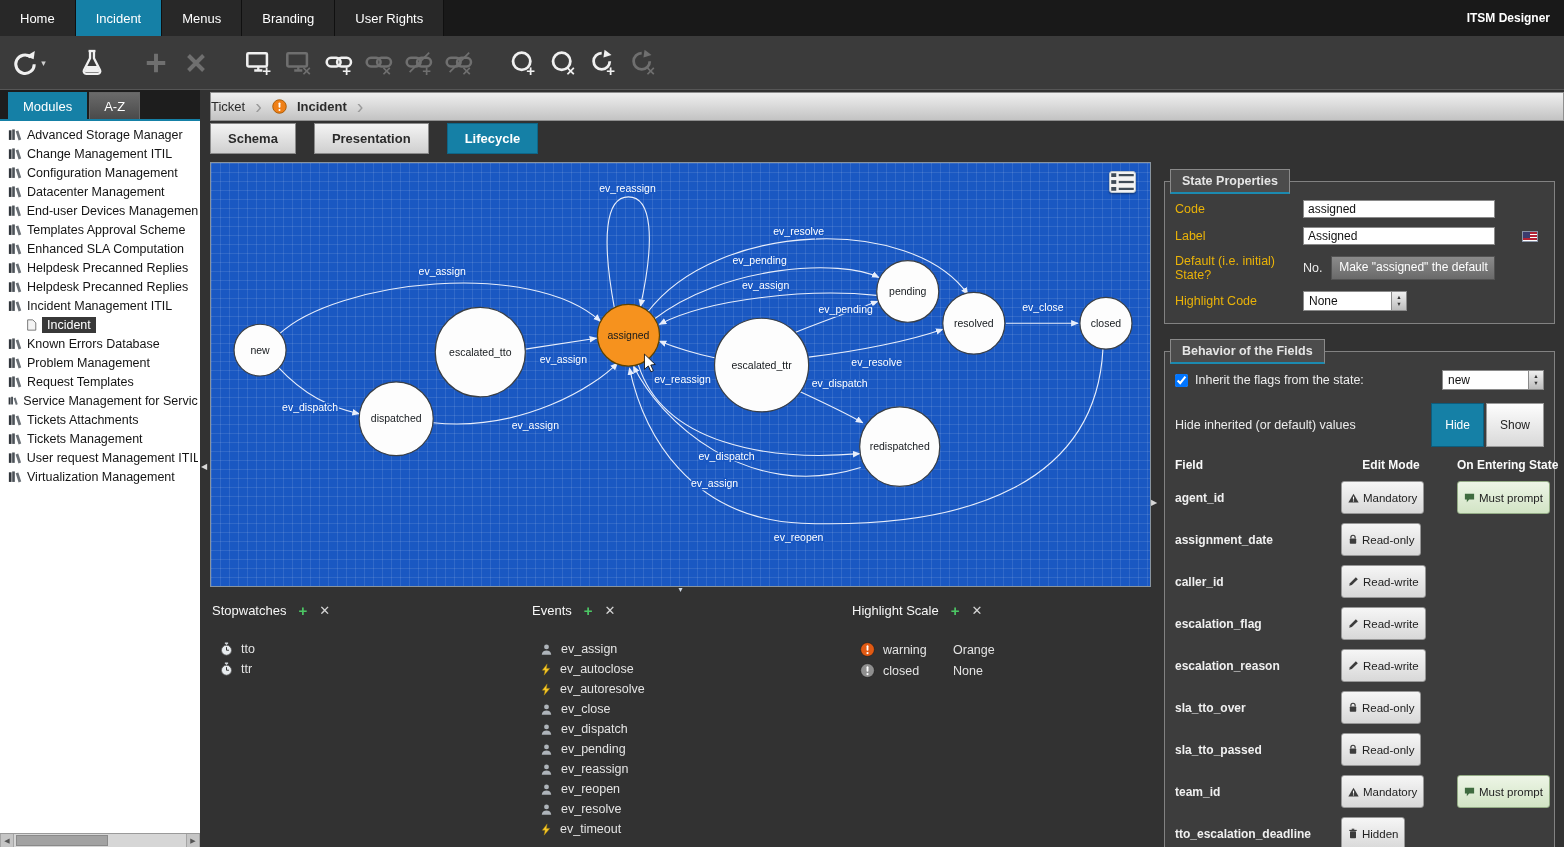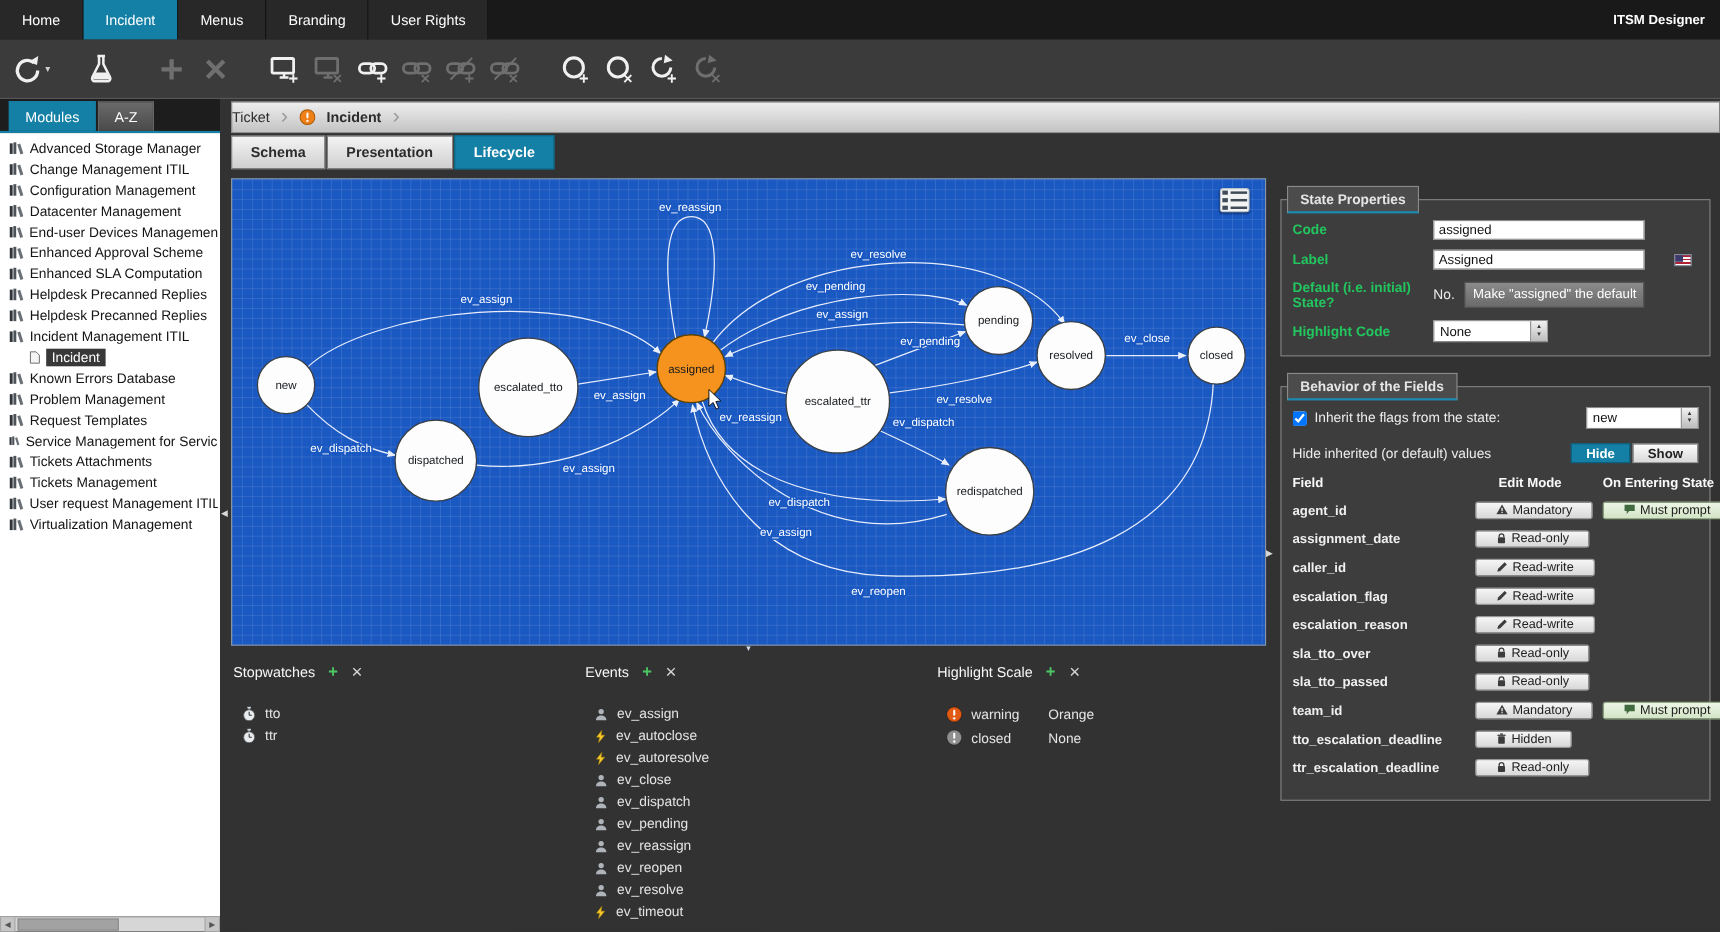--- a/index.html
+++ b/index.html
@@ -38,21 +38,21 @@
   .sb-track { flex:1; position:relative; }
   .sb-thumb { position:absolute; left:2px; top:1px; bottom:1px; width:92px; background:#a2a2a2; border:1px solid #8a8a8a; cursor:pointer; }
 
   
   .content { flex:1; display:flex; flex-direction:column; background:#323232; padding:2px 0 0 10px; min-width:0; }
   .crumbbar { height:29px; background:linear-gradient(#efefef,#c3c3c3); border:1px solid #8f8f8f; display:flex; align-items:center; gap:10px; flex:0 0 auto; }
   .crumb { font-size:13px; color:#2b2b2b; cursor:pointer; }
   .crumb.bold { font-weight:bold; }
   .crumb-sep { font-size:20px; color:#999; line-height:1; margin-top:-2px; }
   .crumb-ic { display:flex; }
-  .view-tabs { margin-top:2px; height:31px; display:flex; gap:1px; align-items:stretch; flex:0 0 auto; }
+  .view-tabs { margin-top:2px; height:31px; display:flex; gap:18px; align-items:stretch; flex:0 0 auto; }
   .view-tab { padding:6px 17px; background:linear-gradient(#f4f4f4,#cfcfcf); border:1px solid #8a8a8a; font-size:13px; font-weight:bold; color:#2b2b2b; cursor:pointer; display:flex; align-items:center; }
   .view-tab.active { background:#1580a6; color:#fff; border-color:#0e6688; }
 
   .content-body { display:flex; margin-top:8px; flex:1; min-height:0; }
   .canvas-col { width:941px; flex:0 0 auto; display:flex; flex-direction:column; }
   .canvas { height:425px; position:relative; border:1px solid #88949f; overflow:hidden; flex:0 0 auto;
     background-color:#1a58c2;
     background-image:linear-gradient(rgba(255,255,255,.10) 1px, transparent 1px),
                      linear-gradient(90deg, rgba(255,255,255,.10) 1px, transparent 1px);
     background-size:9px 9px; }
@@ -77,42 +77,42 @@
   .pclose { color:#d6d6d6; font-size:13px; line-height:1; cursor:pointer; }
   .bitem { display:flex; align-items:center; gap:8px; padding:3px 0 3px 8px; font-size:12.5px; cursor:pointer; }
   .hs-name { width:62px; }
 
   
   .right-col { flex:1; padding:6px 9px 0 13px; display:flex; flex-direction:column; min-width:0; }
   .box { position:relative; border:1px solid #828282; background:#3d3d3d; padding:18px 10px 12px; margin-top:13px; color:#ededed; }
   .box.behavior { margin-top:27px; flex:0 0 auto; }
   .box-tab { position:absolute; top:-13px; left:5px; background:#4c4c4c; border:1px solid #8a8a8a; border-bottom:2px solid #1b8ab0; padding:4px 11px; font-size:12.5px; font-weight:bold; color:#e5e5e5; }
   .prop-grid { display:grid; grid-template-columns:128px 1fr; row-gap:9px; align-items:center; font-size:12.5px; }
-  .plabel { font-weight:bold; color:#22c55e; }
+  .plabel { font-weight:normal; color:#eab308; }
   .txt { width:192px; height:18px; border:1px solid #8a8a8a; background:#fff; color:#111; font-size:12px; padding:1px 4px; font-family:"Liberation Sans","DejaVu Sans",sans-serif; }
   .flag-wrap { position:relative; display:inline-block; }
   .flag { position:absolute; right:6px; top:4px; width:16px; height:11px; background:repeating-linear-gradient(180deg,#b22234 0 1.6px,#fff 1.6px 3.2px); border:1px solid #8a94a8; }
   .flag::after { content:''; position:absolute; left:0; top:0; width:7px; height:6px; background:#3c3b6e; }
   .default-cell { display:flex; align-items:center; gap:9px; }
   .make-default { width:164px; background:linear-gradient(#8b8b8b,#6a6a6a); border:1px solid #525252; color:#fff; font-size:12px; padding:3px 6px; line-height:1.3; cursor:pointer; font-family:"Liberation Sans","DejaVu Sans",sans-serif; }
   .fake-select { width:104px; height:20px; background:#fff; border:1px solid #8a8a8a; color:#111; font-size:12px; display:flex; align-items:center; padding-left:5px; position:relative; cursor:pointer; }
   .spin { position:absolute; right:0; top:0; bottom:0; width:15px; background:linear-gradient(#f0f0f0,#bdbdbd); border-left:1px solid #8a8a8a; display:flex; flex-direction:column; align-items:center; justify-content:center; }
   .spin i { font-style:normal; font-size:5.5px; color:#333; line-height:1.3; }
   .inherit-row { display:flex; align-items:center; gap:7px; font-size:12.5px; margin-bottom:13px; }
   .inherit-row .fake-select { margin-left:auto; width:102px; }
   .hide-row { display:flex; align-items:center; font-size:12.5px; margin-bottom:11px; }
   .toggle-btns { margin-left:auto; display:flex; gap:2px; }
-  .hbtn { padding:1px 13px; font-size:12px; font-weight:bold; border:1px solid #999; background:linear-gradient(#fdfdfd,#d9d9d9); color:#222; cursor:pointer; font-family:"Liberation Sans","DejaVu Sans",sans-serif; }
+  .hbtn { padding:14px 13px; font-size:12px; font-weight:normal; border:1px solid #999; background:linear-gradient(#fdfdfd,#d9d9d9); color:#222; cursor:pointer; font-family:"Liberation Sans","DejaVu Sans",sans-serif; }
   .hbtn.active { background:#1580a6; color:#fff; border-color:#0d5d7d; }
   .fhead, .frow { display:grid; grid-template-columns:150px 100px 112px 1fr; align-items:center; column-gap:16px; }
   .fhead { font-weight:bold; font-size:12px; color:#fafafa; margin-bottom:9px; }
   .fhead span:nth-child(2) { text-align:center; }
   .frow { margin-bottom:9px; font-size:12px; }
   .fname { color:#f0f0f0; font-weight:bold; overflow:hidden; white-space:nowrap; }
-  .badge { display:inline-flex; gap:4px; background:linear-gradient(#f6f6f6,#d8d8d8); border:1px solid #979797; border-radius:3px; padding:1px 18px; height:16px; color:#222; font-size:11.5px; cursor:pointer; white-space:nowrap; }
+  .badge { display:inline-flex; align-items:center; gap:4px; background:linear-gradient(#f6f6f6,#d8d8d8); border:1px solid #979797; border-radius:3px; padding:1px 6px; height:33px; color:#222; font-size:11.5px; cursor:pointer; white-space:nowrap; }
   .badge.prompt { background:linear-gradient(#edf5e6,#d2e4c5); border-color:#93ab85; }
   .edit-btn { width:30px; height:17px; background:linear-gradient(#c6c6c6,#8f8f8f); border:1px solid #5f5f5f; border-radius:2px; display:flex; align-items:center; justify-content:center; justify-self:end; cursor:pointer; }
 
   .split-handle { position:absolute; font-size:8px; color:#d8d8d8; cursor:col-resize; }
   .split-handle.left { left:201px; top:462px; }
   .split-handle.right { left:1151px; top:498px; }
 </style>
 </head>
 <body>
 
@@ -273,21 +273,21 @@
               <path d="M8.8 3.4l3-1 3.3 10.4-3 1z" fill="#6a7076"></path>
             </svg>
             <span class="lbl">End-user Devices Management</span>
           </div>
           <div class="tree-row">
             <svg width="14" height="13" viewBox="0 0 16 14">
               <rect x="1" y="2.2" width="3" height="11" fill="#30353b"></rect>
               <rect x="4.8" y="1.2" width="3" height="12" fill="#4c5258"></rect>
               <path d="M8.8 3.4l3-1 3.3 10.4-3 1z" fill="#6a7076"></path>
             </svg>
-            <span class="lbl">Enhanced Approval Scheme</span>
+            <span class="lbl">Templates Approval Scheme</span>
           </div>
           <div class="tree-row">
             <svg width="14" height="13" viewBox="0 0 16 14">
               <rect x="1" y="2.2" width="3" height="11" fill="#30353b"></rect>
               <rect x="4.8" y="1.2" width="3" height="12" fill="#4c5258"></rect>
               <path d="M8.8 3.4l3-1 3.3 10.4-3 1z" fill="#6a7076"></path>
             </svg>
             <span class="lbl">Enhanced SLA Computation</span>
           </div>
           <div class="tree-row">

